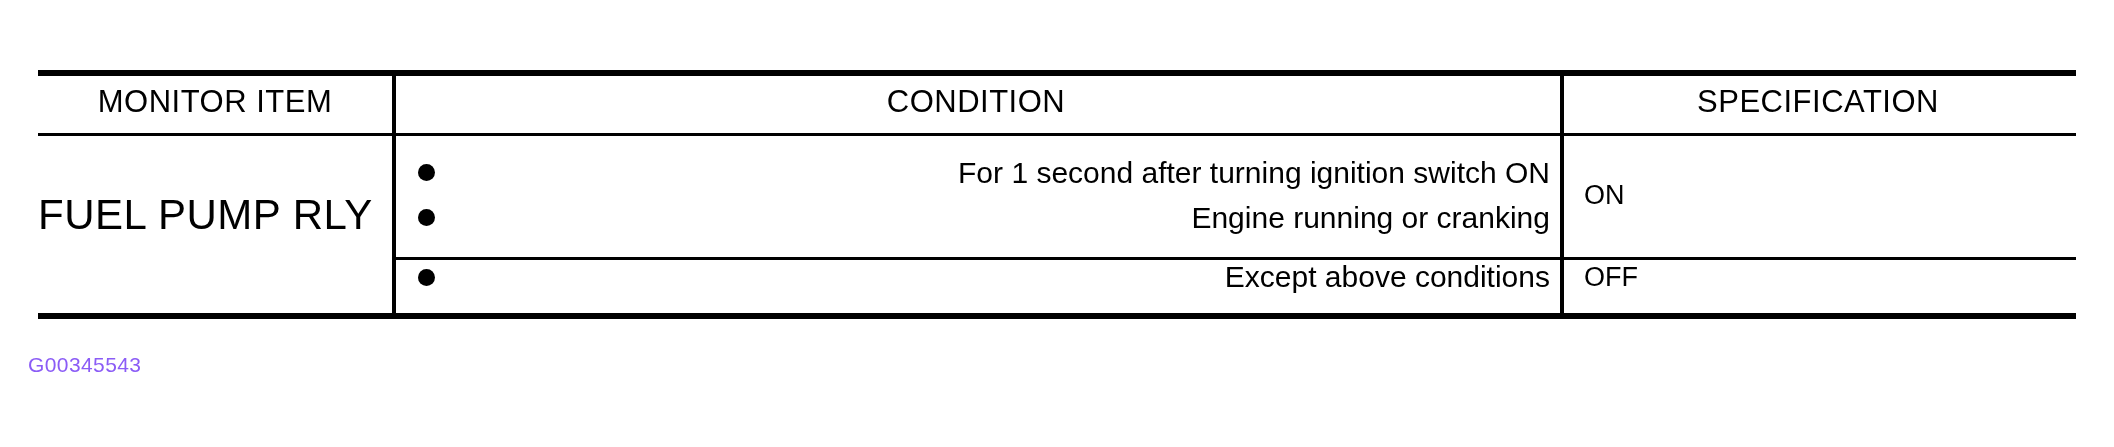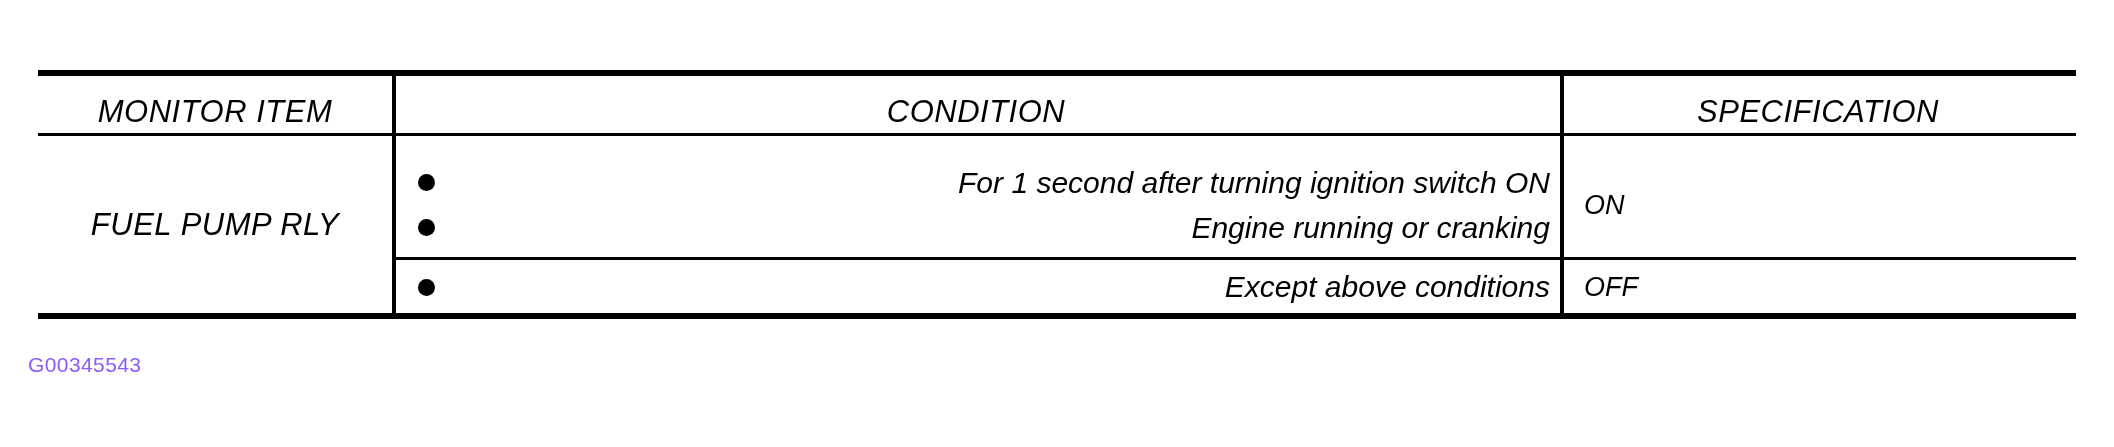--- a/index.html
+++ b/index.html
@@ -19,25 +19,24 @@
     position: relative;
     width: 2114px;
     height: 447px;
     background: #ffffff;
   }
 
   
   .spec-table {
     position: absolute;
     left: 38px;
-    top: 80px;
+    top: 70px;
     width: 2038px;
     border-collapse: collapse;
     table-layout: fixed;
-    font-style: italic;
   }
 
   .spec-table td,
   .spec-table th {
     padding: 0;
     margin: 0;
     vertical-align: middle;
     background: #ffffff;
   }
 
@@ -107,22 +106,22 @@
     font-weight: 400;
     line-height: 63px;
     white-space: nowrap;
   }
 
   
   .body-row-a { height: 124px; }
   .body-row-b { height: 40px; }
 
   .monitor-cell {
-    text-align: center;
-    font-size: 31px;
+    text-align: left;
+    font-size: 42px;
     letter-spacing: 0.5px;
     white-space: nowrap;
   }
 
   .cond-cell {
     padding-left: 26px !important;
     padding-right: 10px !important;
   }
 
   .bullet-list {

